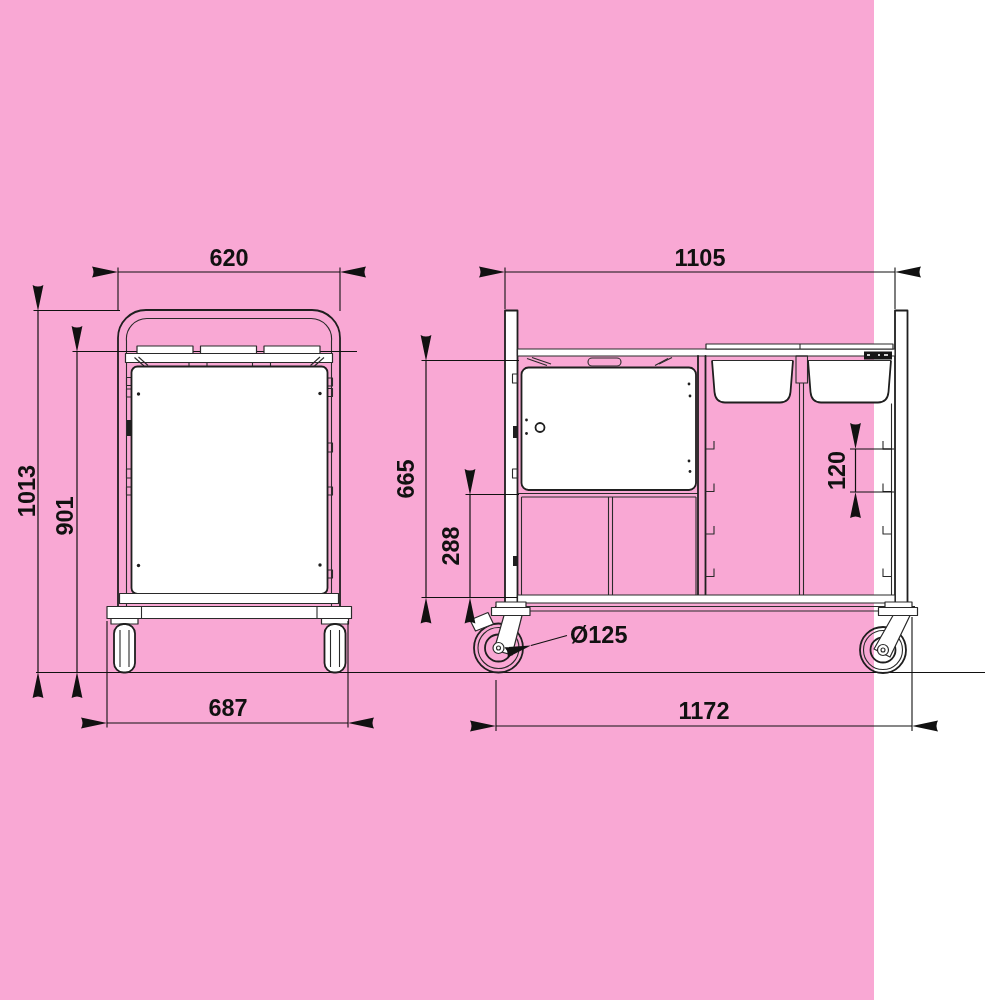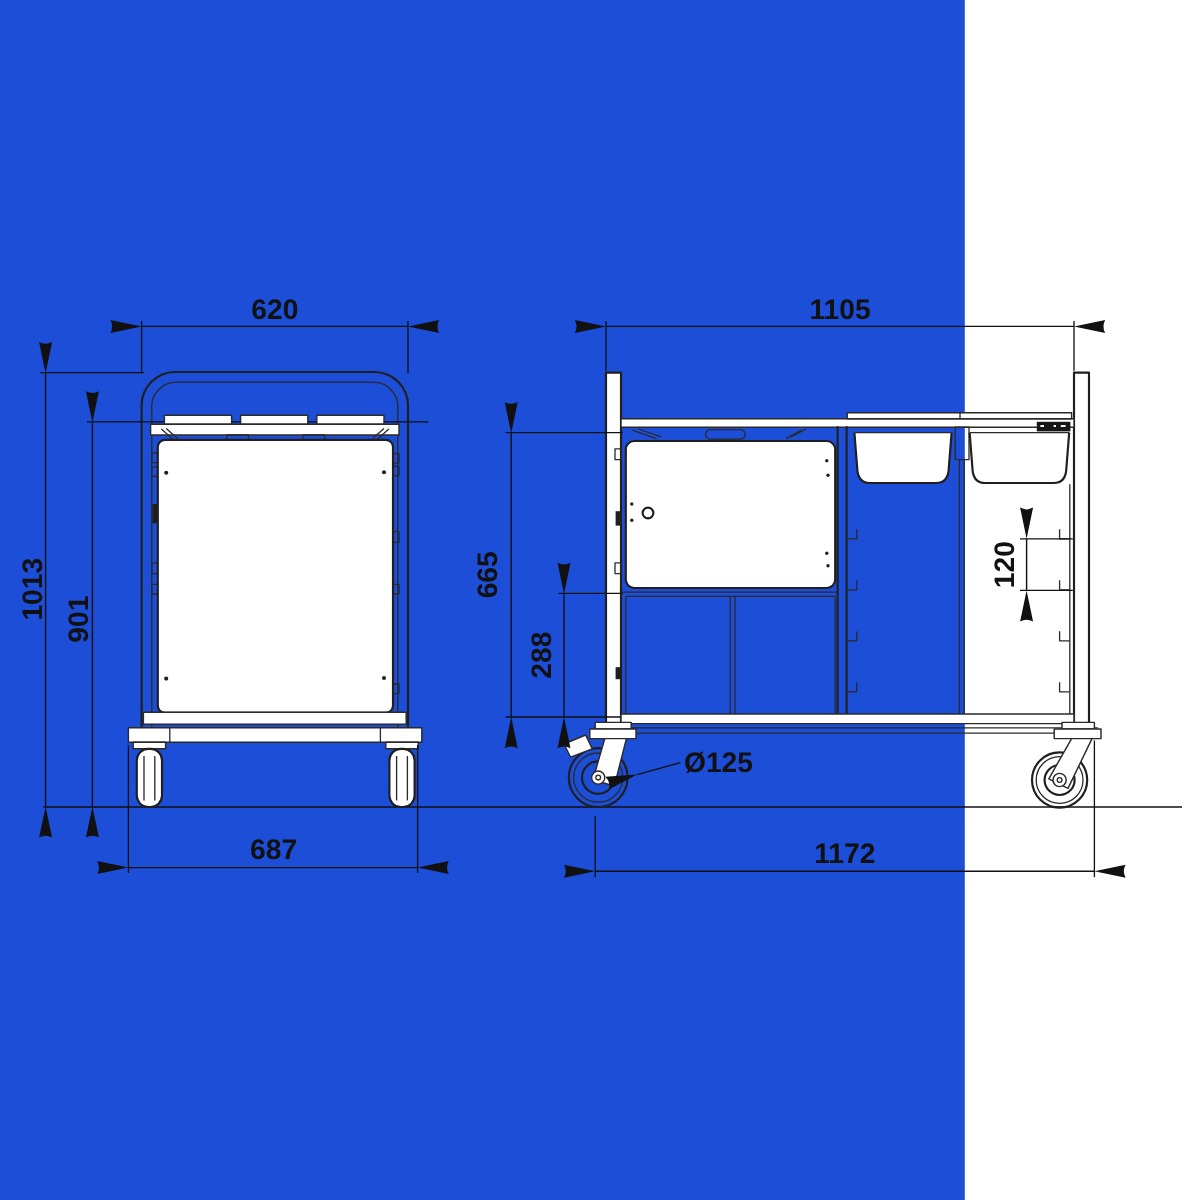--- a/index.html
+++ b/index.html
@@ -1,16 +1,16 @@
 <!DOCTYPE html>
 <html><head>
 <meta charset="utf-8">
 <style>
   html,body{margin:0;padding:0;background:#ffffff;}
-  .canvas{width:804px;height:1000px;background:#1d4ed8;position:relative;font-family:"Liberation Sans",sans-serif;}
+  .canvas{width:874px;height:1000px;background:#f9a8d4;position:relative;font-family:"Liberation Sans",sans-serif;}
   svg{display:block;}
   .obj{stroke:#1f1f1f;fill:none;stroke-width:1.8;stroke-linejoin:round;stroke-linecap:round;}
   .objw{stroke:#1f1f1f;fill:#ffffff;stroke-width:1.8;stroke-linejoin:round;}
   .thin{stroke:#2a2a2a;fill:none;stroke-width:1.1;stroke-linejoin:round;}
   .thinw{stroke:#2a2a2a;fill:#ffffff;stroke-width:1.2;stroke-linejoin:round;}
   .dim{stroke:#111111;fill:none;stroke-width:1.2;}
   .ext{stroke:#111111;fill:none;stroke-width:1.1;}
   .dot{fill:#1f1f1f;stroke:none;}
   .dimtext{font-family:"Liberation Sans",sans-serif;font-weight:bold;font-size:23.5px;fill:#111111;}
 </style>

